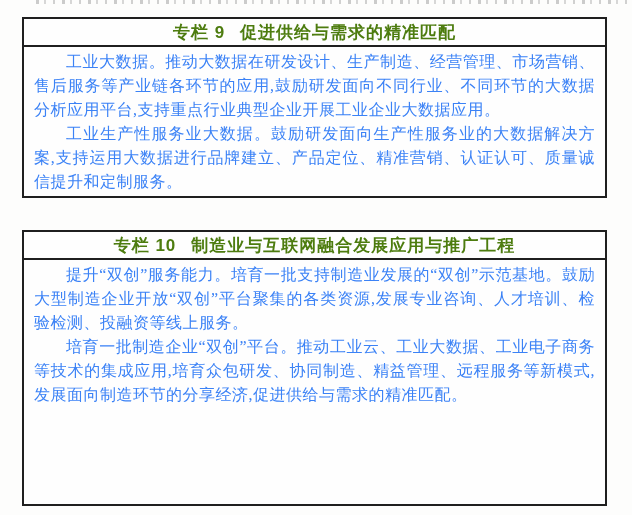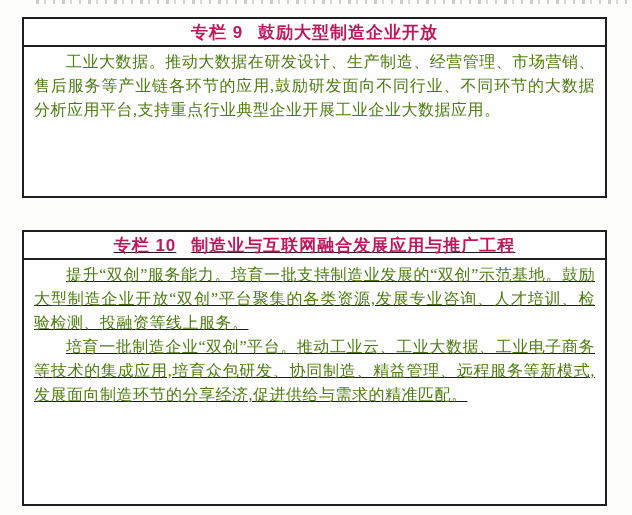--- a/index.html
+++ b/index.html
@@ -29,62 +29,63 @@
     opacity: 0.45;
   }
   .panel {
     position: absolute;
     left: 22px;
     width: 585px;
     border: 2px solid #1f1f1f;
     background: #fefefe;
   }
   .panel-1 { top: 17px;  height: 181px; }
-  .panel-2 { top: 230px; height: 276px; text-decoration: underline; }
+  .panel-2 { top: 230px; height: 276px; }
   .panel-title {
     height: 28px;
     border-bottom: 2px solid #1f1f1f;
     display: flex;
     justify-content: center;
     align-items: center;
     font-family: "Liberation Sans", "DejaVu Sans", sans-serif;
     font-weight: 700;
     font-size: 17px;
     letter-spacing: 1px;
-    color: #be185d;
+    color: #4d7c0f;
   }
   .panel-title .title-label { margin-right: 15px; }
   .panel-body {
     padding: 3px 10px 0 10px;
     font-size: 16px;
     line-height: 24px;
     letter-spacing: 0.5px;
     text-align: justify;
     text-justify: inter-ideograph;
-    color: #4d7c0f;
+    color: #3b82f6;
   }
   .panel-body p {
     margin: 0;
     text-indent: 2em;
   }
 </style>
 </head>
 <body>
 
 <div class="page">
 
   <div class="clipped-remnant"></div>
 
   <div class="panel panel-1">
     <div class="panel-title">
       <span class="title-label">专栏 9</span>
-      <span class="title-text">鼓励大型制造企业开放</span>
+      <span class="title-text">促进供给与需求的精准匹配</span>
     </div>
     <div class="panel-body">
       <p>工业大数据。推动大数据在研发设计、生产制造、经营管理、市场营销、售后服务等产业链各环节的应用,鼓励研发面向不同行业、不同环节的大数据分析应用平台,支持重点行业典型企业开展工业企业大数据应用。</p>
+      <p>工业生产性服务业大数据。鼓励研发面向生产性服务业的大数据解决方案,支持运用大数据进行品牌建立、产品定位、精准营销、认证认可、质量诚信提升和定制服务。</p>
     </div>
   </div>
 
   <div class="panel panel-2">
     <div class="panel-title">
       <span class="title-label">专栏 10</span>
       <span class="title-text">制造业与互联网融合发展应用与推广工程</span>
     </div>
     <div class="panel-body">
       <p>提升“双创”服务能力。培育一批支持制造业发展的“双创”示范基地。鼓励大型制造企业开放“双创”平台聚集的各类资源,发展专业咨询、人才培训、检验检测、投融资等线上服务。</p>

